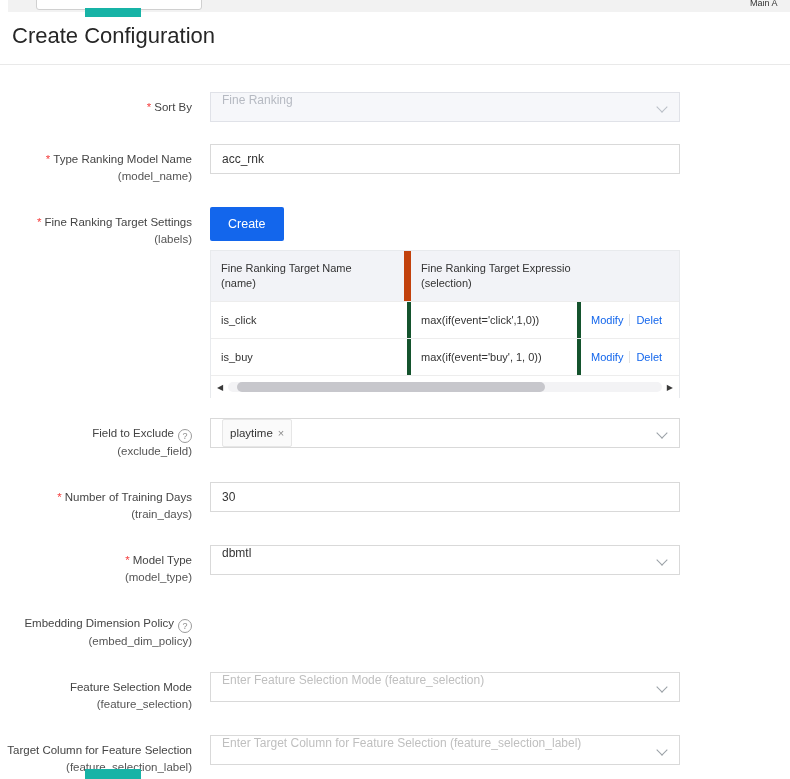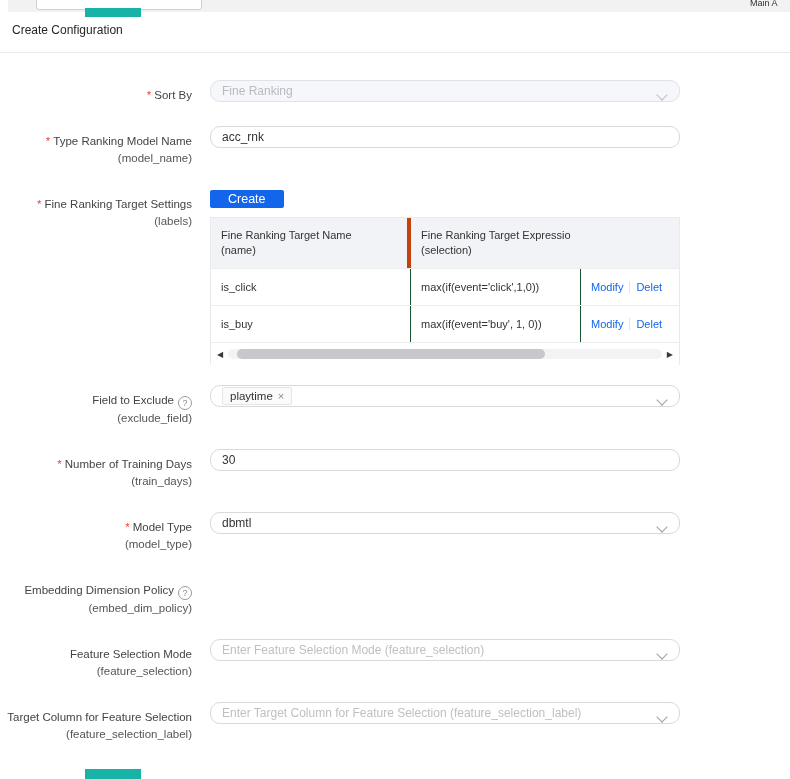--- a/index.html
+++ b/index.html
@@ -10,54 +10,54 @@
   
   .topbar { position:absolute; top:0; left:8px; width:790px; height:12px; background:#f2f2f2; }
   .search-partial { position:absolute; top:-8px; left:28px; width:166px; height:18px;
     background:#fff; border:1px solid #d0d0d0; border-radius:3px; }
   .topbar-right { position:absolute; top:-2px; right:1px; width:47px; height:12px;
     font-size:9px; color:#333; overflow:hidden; white-space:nowrap; }
   .teal { position:absolute; background:#17b3a6; }
   .teal.top { left:85px; top:8px; width:56px; height:9px; }
   .teal.bottom { left:85px; bottom:0; width:56px; height:10px; }
 
-  .page-title { padding:23px 0 0 12px; font-size:12px; color:#262626; }
+  .page-title { padding:23px 0 0 12px; font-size:22px; color:#262626; }
   .hr { margin-top:15px; border-bottom:1px solid #e9e9e9; width:100%; }
 
   .form { padding-top:27px; }
   .frow { display:flex; align-items:flex-start; margin-bottom:22px; }
   .flabel { width:192px; margin-right:18px; text-align:right; font-size:11.5px; color:#444;
     line-height:17px; padding-top:7px; }
   .flabel .sub { color:#555; }
   .req { color:#f53f3f; margin-right:3px; }
   .help-icon { display:inline-flex; width:14px; height:14px; border:1px solid #9b9b9b; color:#8c8c8c;
     border-radius:50%; font-size:9px; line-height:12px; align-items:center; justify-content:center;
     margin-left:4px; vertical-align:-2px; }
 
   .fctrl { width:470px; }
-  .ctrl { position:relative; width:470px; height:22px; border:1px solid #d9d9d9; border-radius:10px;
-    background:#fff; display:flex; align-items:center; padding:0 11px; font-size:12px; color:#333; }
+  .ctrl { position:relative; width:470px; height:30px; border:1px solid #d9d9d9; border-radius:0;
+    background:#fff; display:flex; padding:0 11px; font-size:12px; color:#333; }
   .ctrl input { border:none; outline:none; width:100%; font:inherit; color:#333; background:transparent; }
   .ctrl.disabled { background:#f6f7fa; border-color:#e0e2e8; color:#b6bac2; }
   .muted { color:#bfbfbf; }
   .chevron { position:absolute; right:13px; top:10px; width:8px; height:8px;
     border-right:1.4px solid #9aa0a6; border-bottom:1.4px solid #9aa0a6; transform:rotate(45deg); }
   .ctrl.disabled .chevron { border-color:#b9bec7; }
 
   .btn-primary { display:inline-block; background:#1366ec; color:#fff; font-size:12.5px;
-    border:none; border-radius:2px; height:18px; padding:0 18px; cursor:pointer; }
+    border:none; border-radius:2px; height:34px; padding:0 18px; cursor:pointer; }
 
   
   .table { width:470px; margin-top:9px; border:1px solid #e8eaed; border-bottom:none; font-size:11px; }
   .thead { display:flex; background:#f2f3f7; height:50px; }
   .th { display:flex; flex-direction:column; justify-content:center; padding:0 10px; color:#333;
-    line-height:15px; border-right:4px solid #c2410c; overflow:hidden; white-space:nowrap; }
+    line-height:15px; border-right:7px solid #c2410c; overflow:hidden; white-space:nowrap; }
   .th:last-child { border-right:none; }
   .trow { display:flex; background:#fff; border-top:1px solid #ededed; height:37px; }
-  .td { display:flex; align-items:center; padding:0 10px; border-right:1px solid #14532d;
+  .td { display:flex; align-items:center; padding:0 10px; border-right:4px solid #14532d;
     overflow:hidden; white-space:nowrap; color:#333; }
   .td:last-child { border-right:none;align-items:center; }
   .c1 { width:200px; } .c2 { width:170px; } .c3 { width:98px; }
   .link { color:#1366ec; text-decoration:none; cursor:pointer; }
   .vsep { width:1px; height:12px; background:#e3e3e3; margin:0 6px; flex:0 0 auto; }
 
   .hscroll { display:flex; align-items:center; height:23px; border-top:1px solid #ededed;
     padding:0 3px; background:#fff; }
   .arr { font-size:8px; color:#3a3a3a; padding:0 3px; cursor:pointer; }
   .track { flex:1; height:10px; background:#f3f3f5; border-radius:5px; margin:0 2px; position:relative; }

